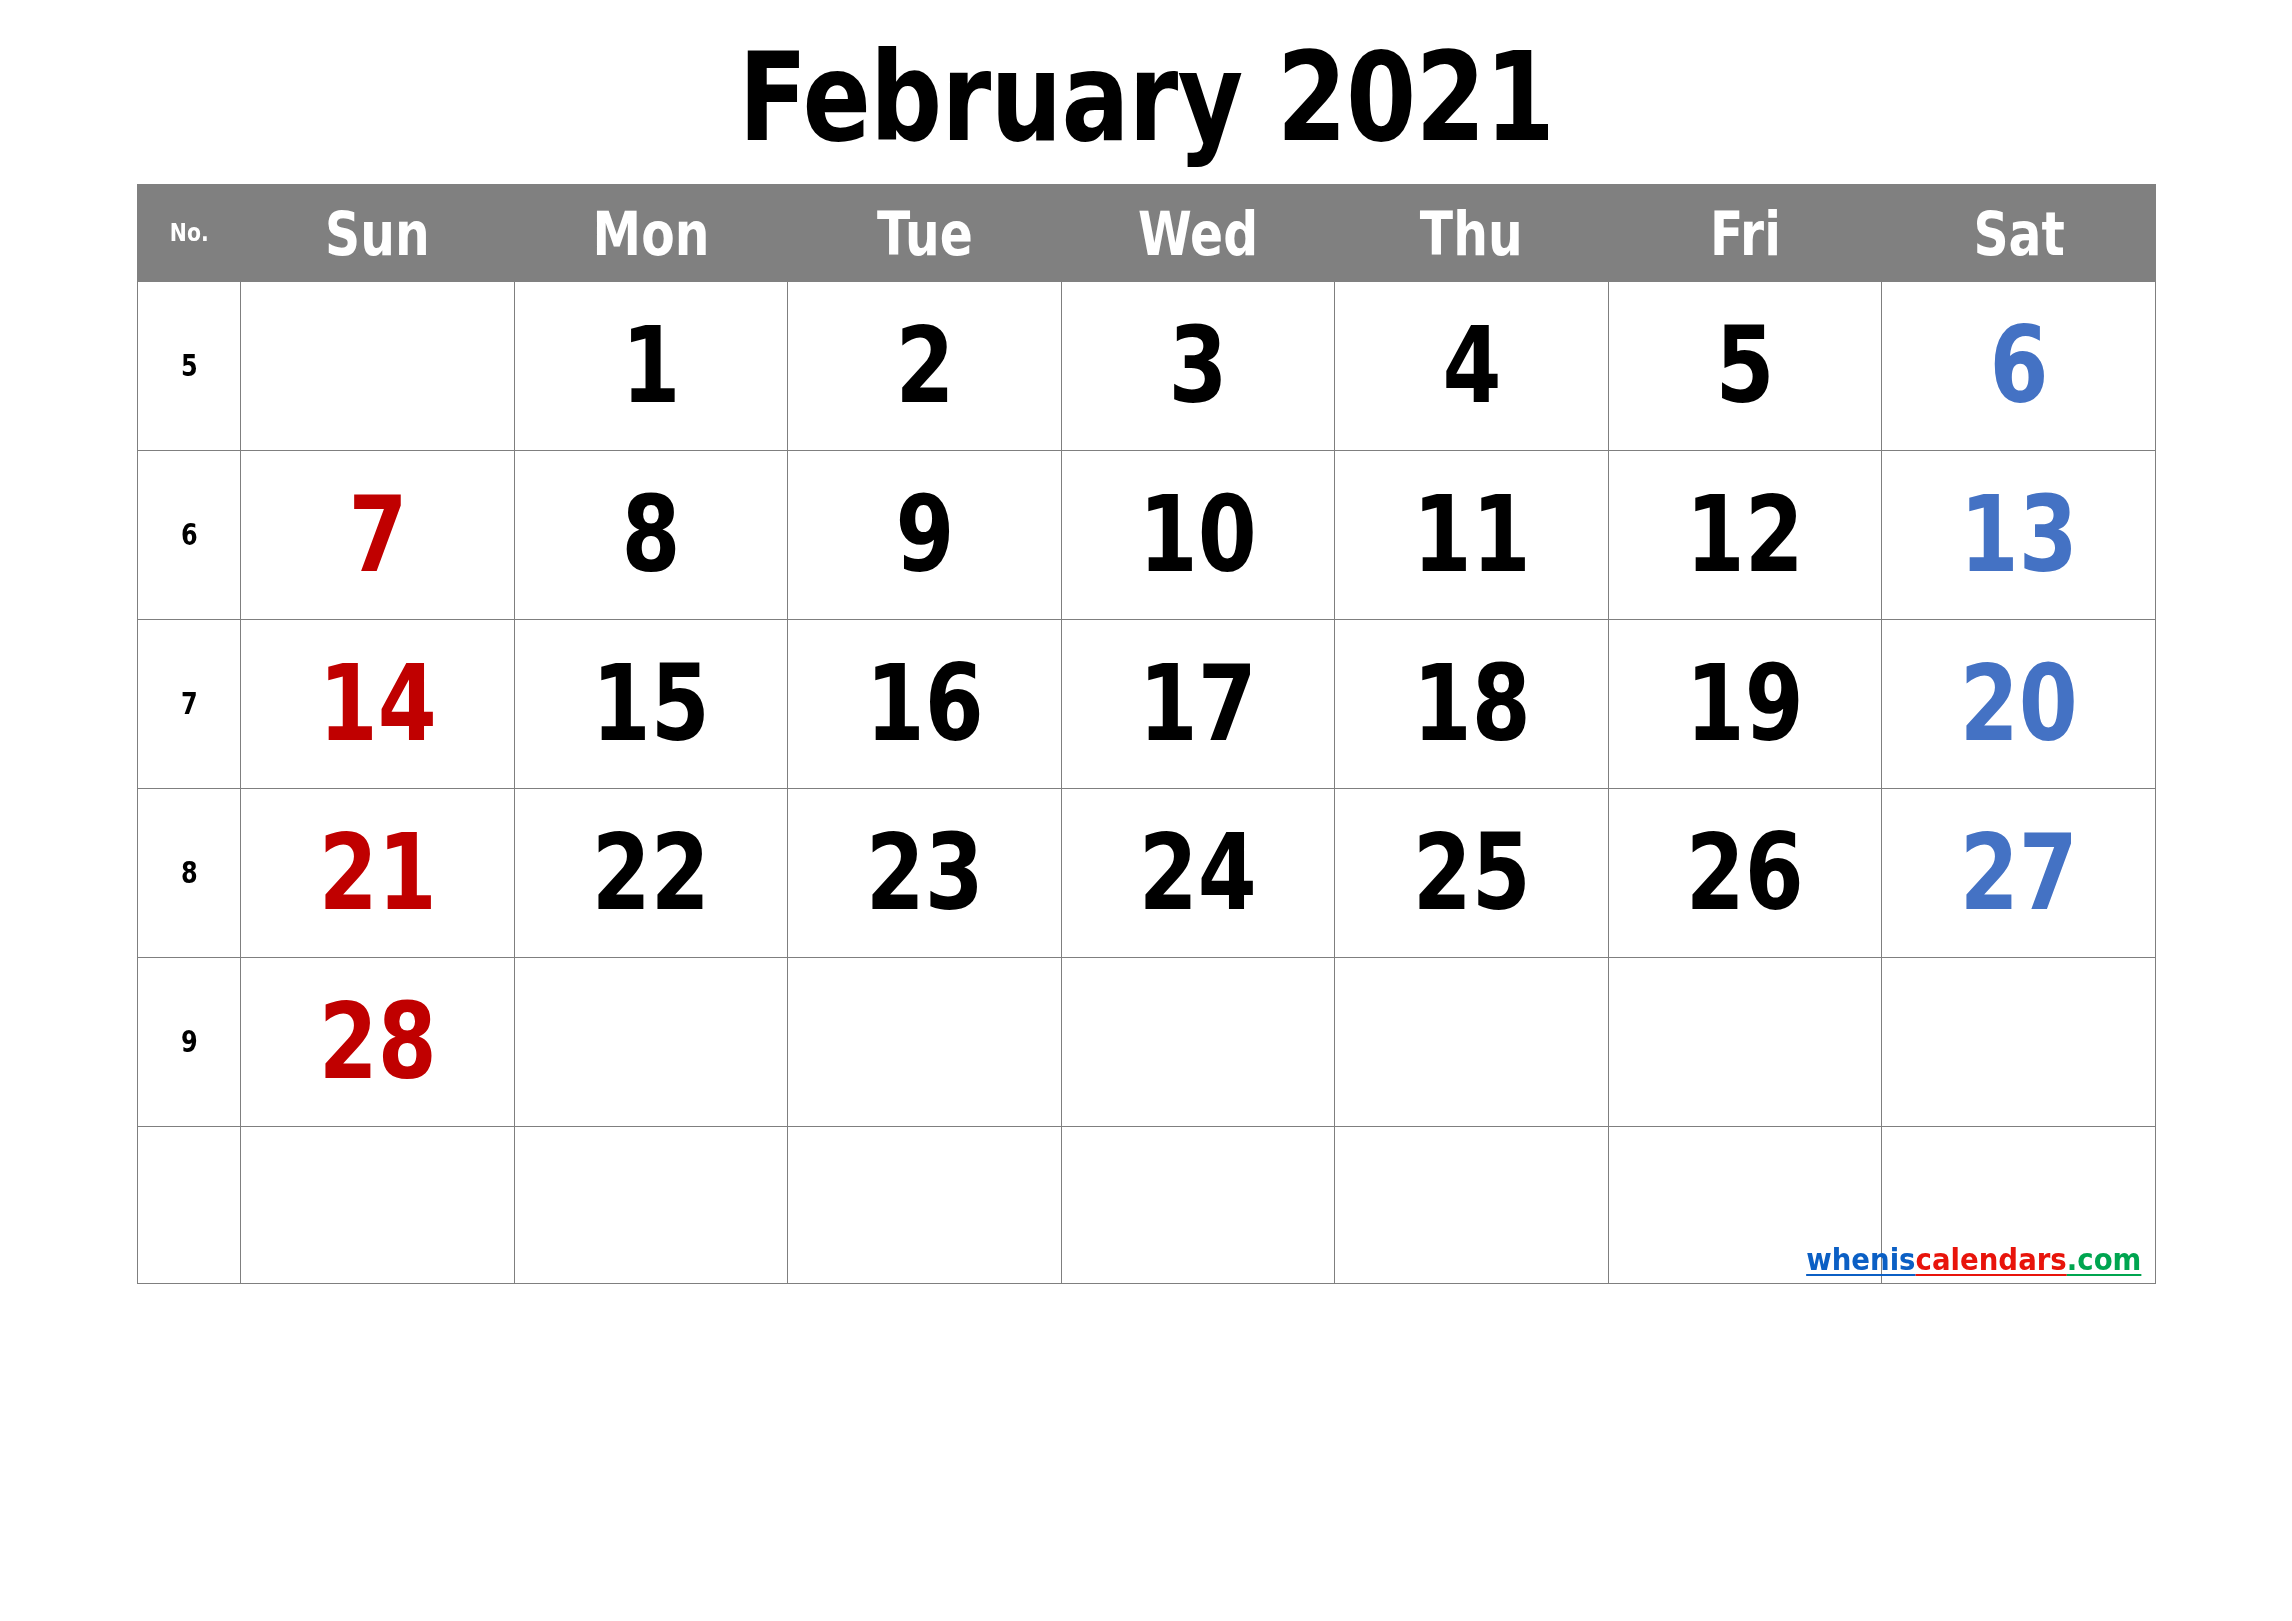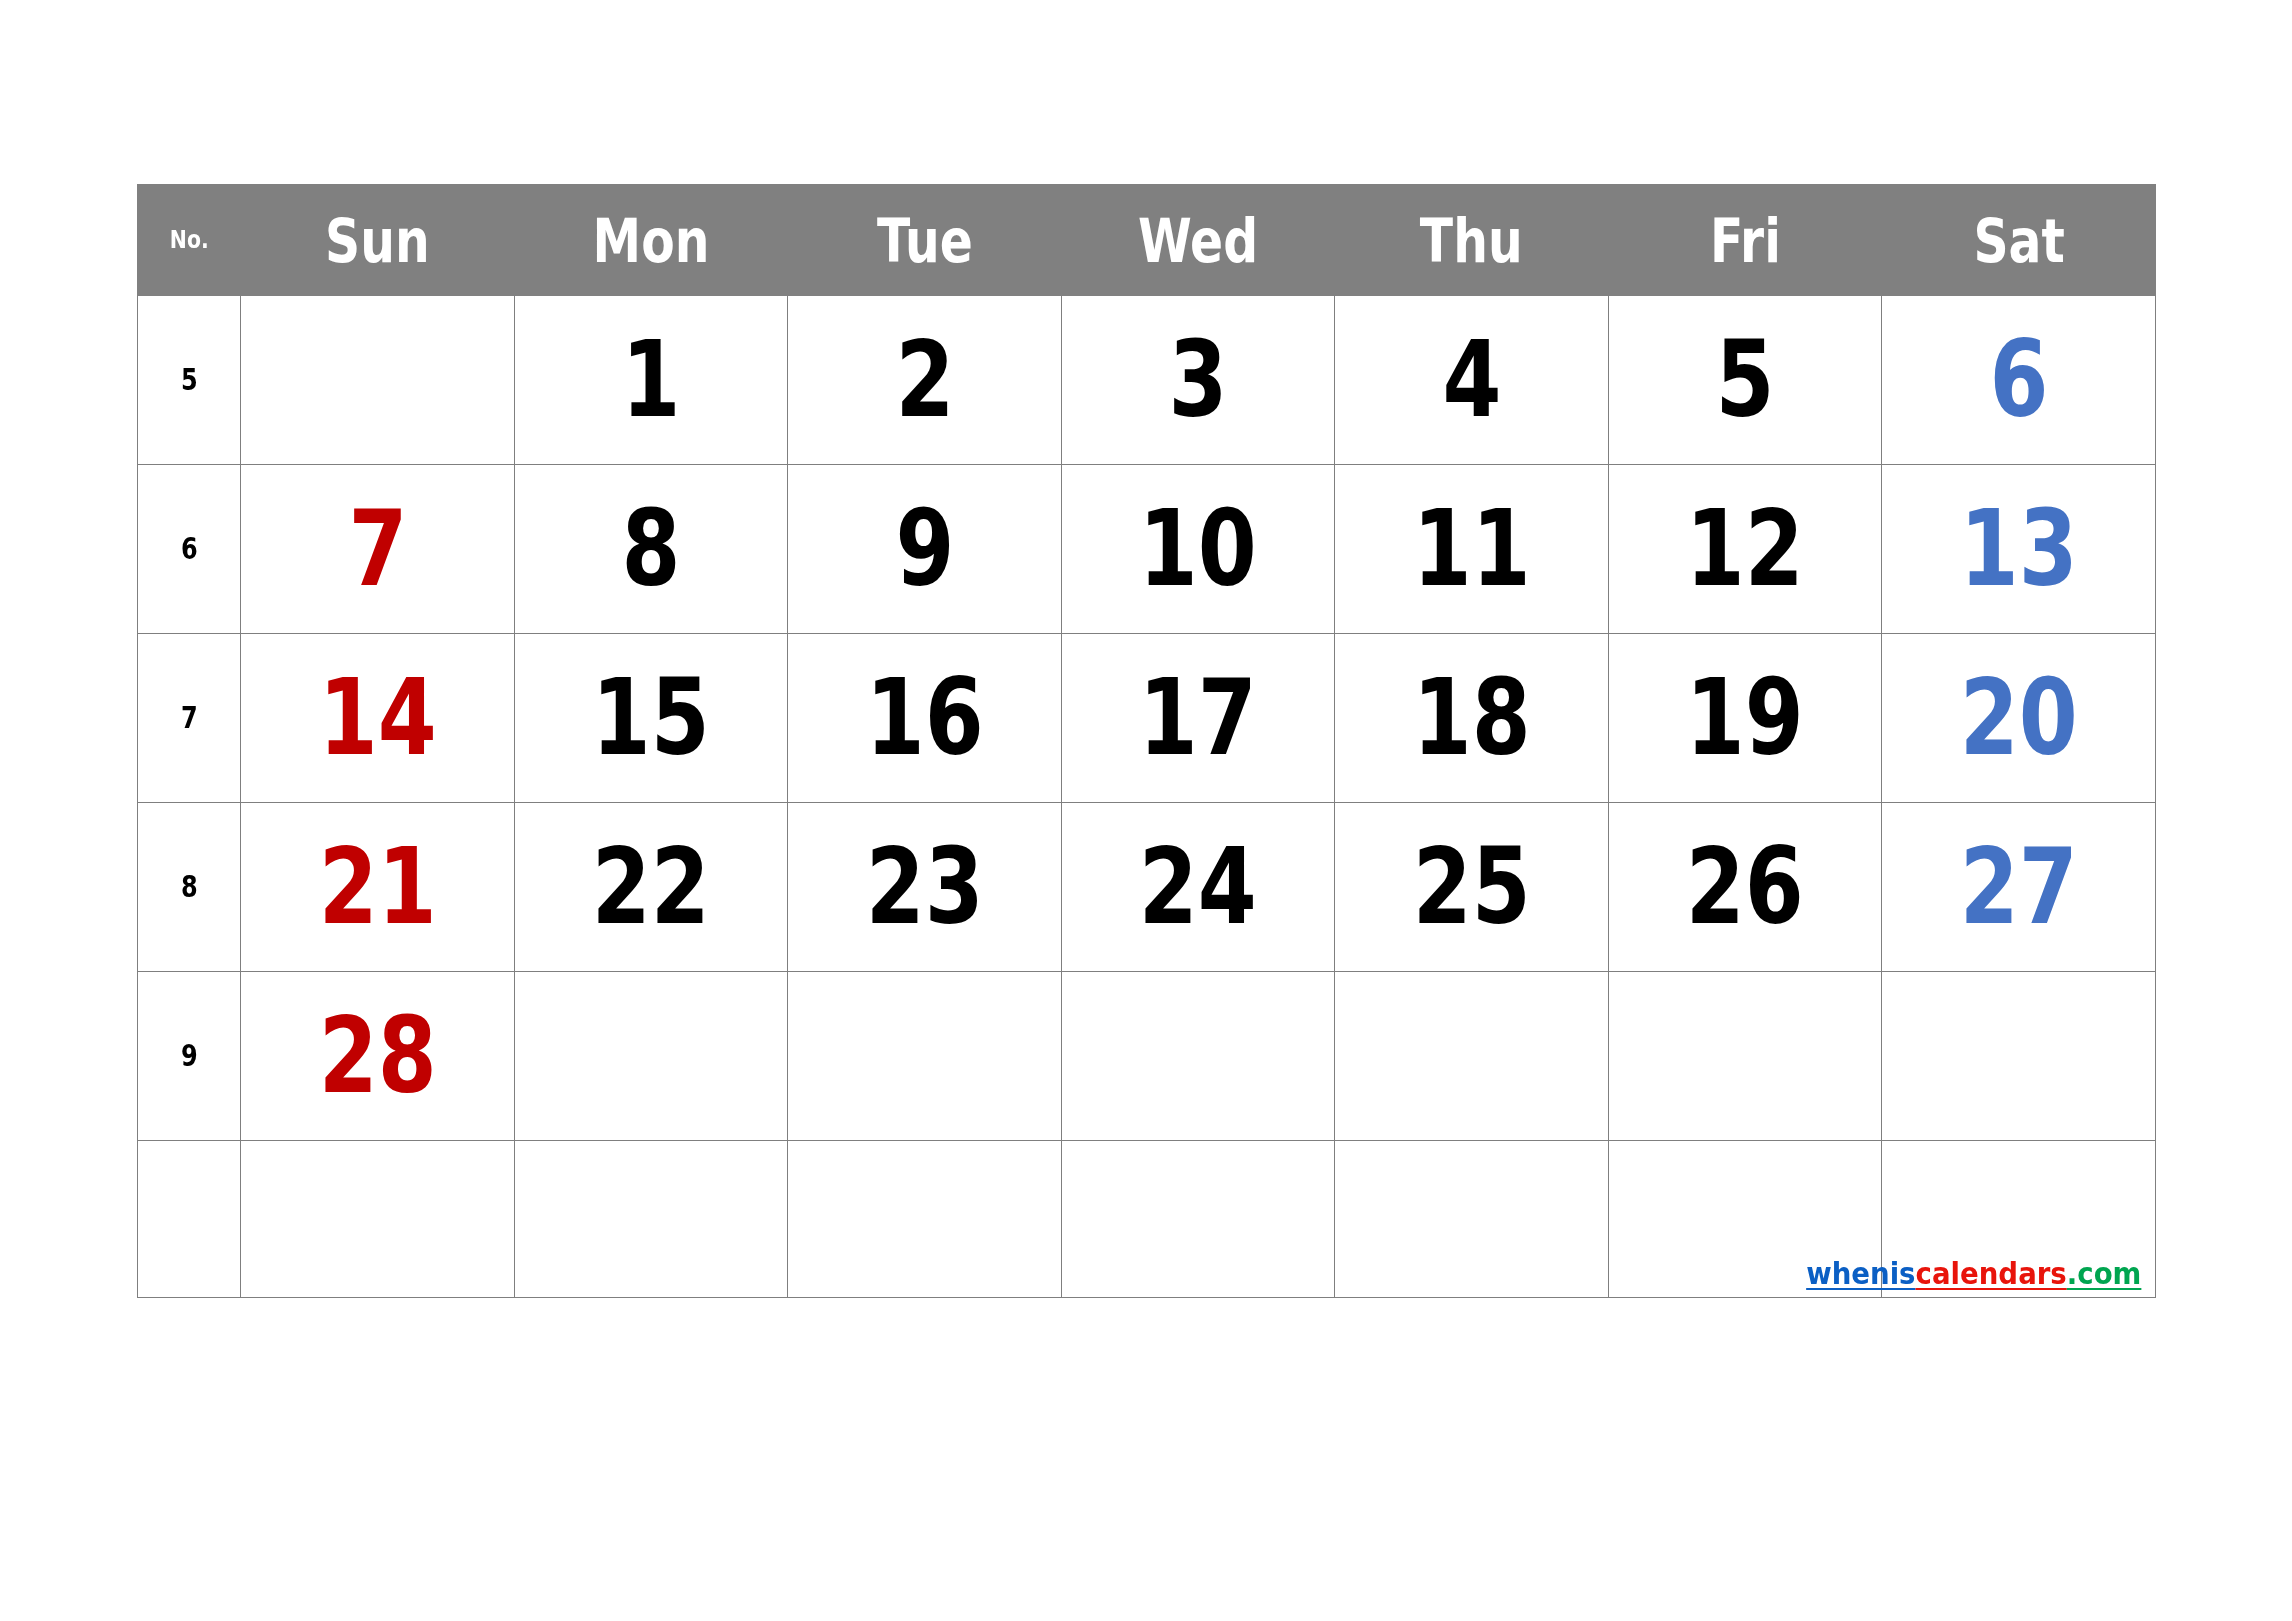--- a/index.html
+++ b/index.html
@@ -48,21 +48,21 @@
   .cal {
     position: absolute;
     left: 137px;
     top: 184px;
     width: 2019px;
     border-collapse: collapse;
     table-layout: fixed;
   }
   .cal td, .cal th {
     border: 1px solid #7f7f7f;
-    padding: 8px;
+    padding: 1px;
     margin: 0;
     vertical-align: middle;
     text-align: center;
   }
 
   
   .cal thead th {
     background: #808080;
     border: 1px solid #808080;
     height: 94px;
@@ -153,20 +153,23 @@
   }
   .sl-a { color: #0b5fc4; }
   .sl-b { color: #e8140b; }
   .sl-c { color: #00a550; }
 </style>
 </head>
 <body>
 
 <div class="page">
 
+  <div class="title-wrap">
+    <div class="title">February 2021</div>
+  </div>
 
   <table class="cal">
     <colgroup>
       <col class="c-no">
       <col class="c-day">
         <col class="c-day">
         <col class="c-day">
         <col class="c-day">
       <col class="c-day">
         <col class="c-day">

